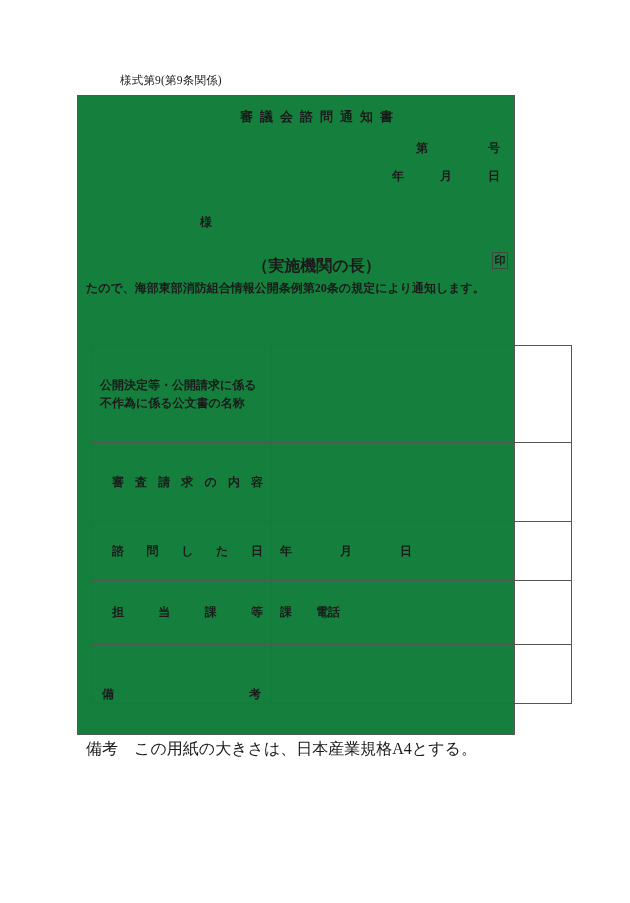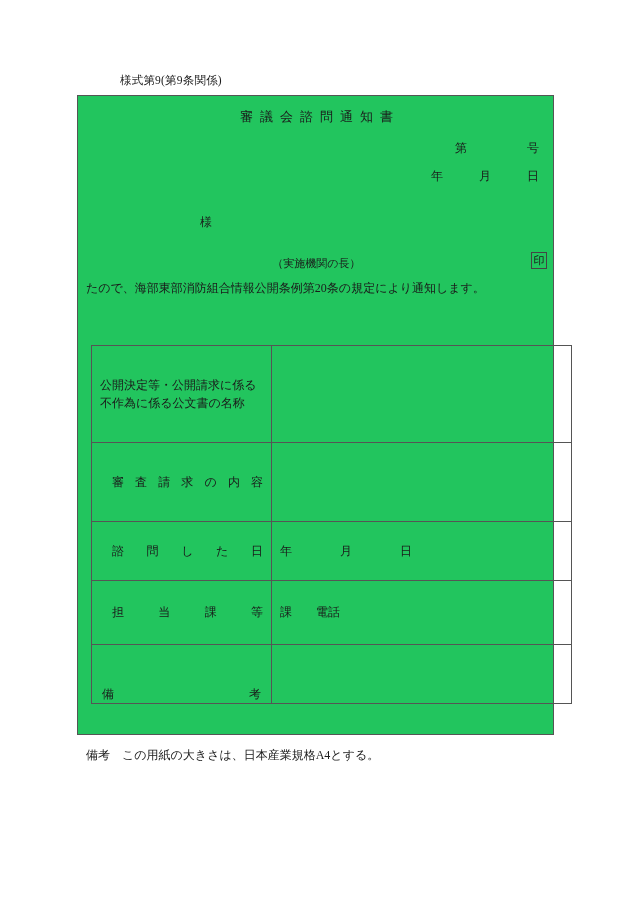--- a/index.html
+++ b/index.html
@@ -34,25 +34,26 @@
     letter-spacing: 0.2px;
     white-space: nowrap;
     margin-left: 43px;
   }
 
   
   .frame {
     position: absolute;
     left: 77px;
     top: 95px;
-    width: 477px;
+    width: 438px;
     height: 640px;
     border: 1px solid #555;
     box-sizing: border-box;
-    background: #22c55e;
+    background: #15803d;
+    font-weight: bold;
   }
 
   
   .doc-title {
     position: absolute;
     left: 0;
     top: 12px;
     width: 477px;
     text-align: center;
     font-size: 13px;
@@ -87,21 +88,21 @@
     white-space: nowrap;
   }
 
   
   .issuer {
     position: absolute;
     left: 0;
     top: 160px;
     width: 477px;
     text-align: center;
-    font-size: 11px;
+    font-size: 16px;
     white-space: nowrap;
   }
   .seal {
     position: absolute;
     right: 6px;
     top: 156px;
     width: 16px;
     height: 17px;
     border: 1px solid #444;
     box-sizing: border-box;
@@ -182,23 +183,22 @@
   .val-dept {
     white-space: pre;
     padding-left: 40px;
   }
 
   
   .footnote {
     position: absolute;
     left: 86px;
     top: 739px;
-    font-size: 12px;
-    white-space: pre;
-    margin-top: 8px;
+    font-size: 16px;
+    white-space: pre;
   }
 </style>
 </head>
 <body>
 
 <div class="page">
 
   <div class="form-no">様式第9(第9条関係)</div>
 
   <div class="frame">

